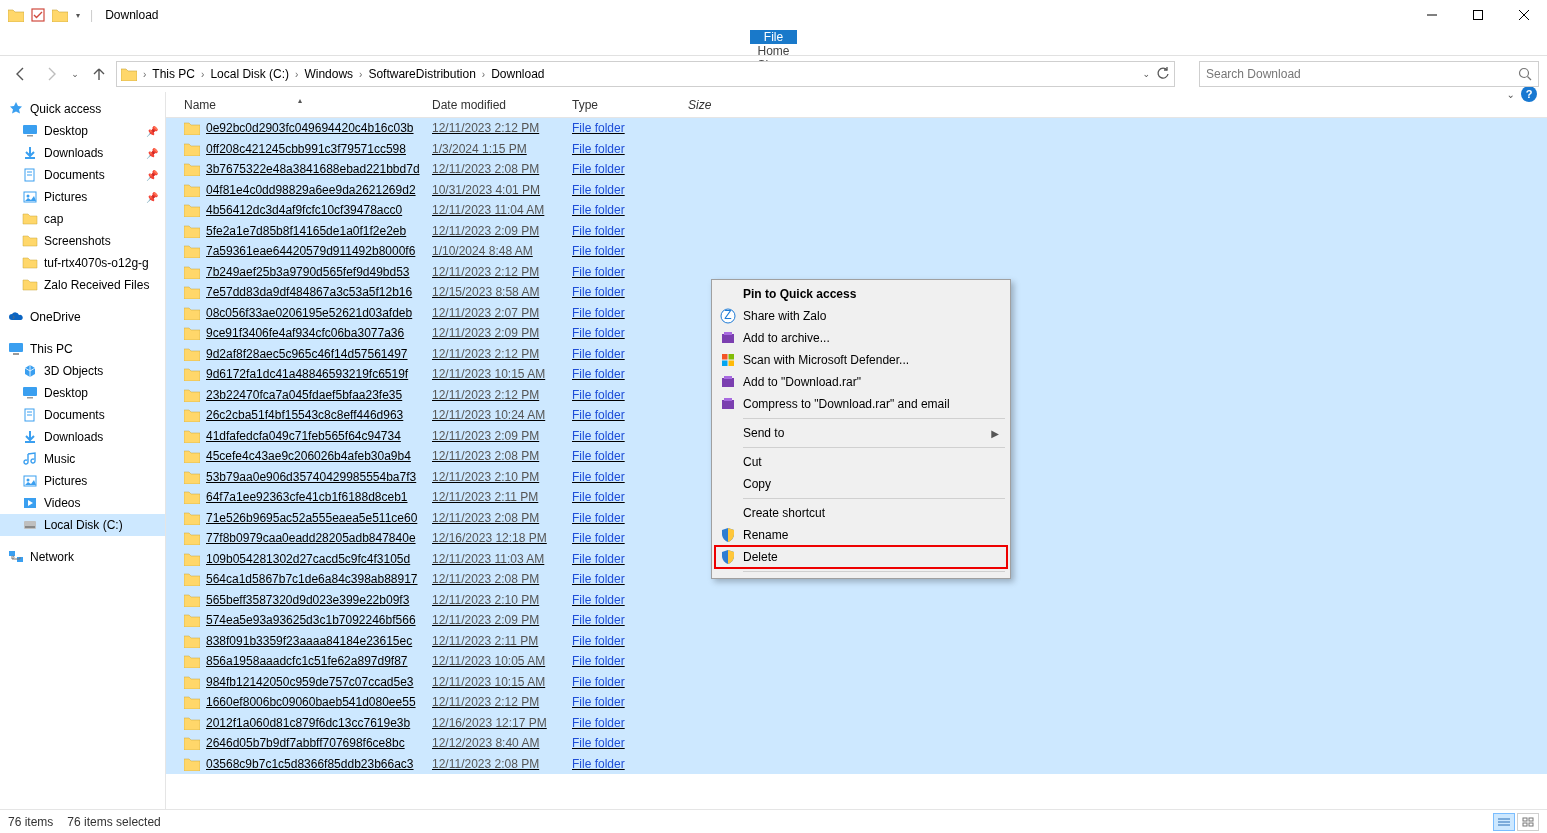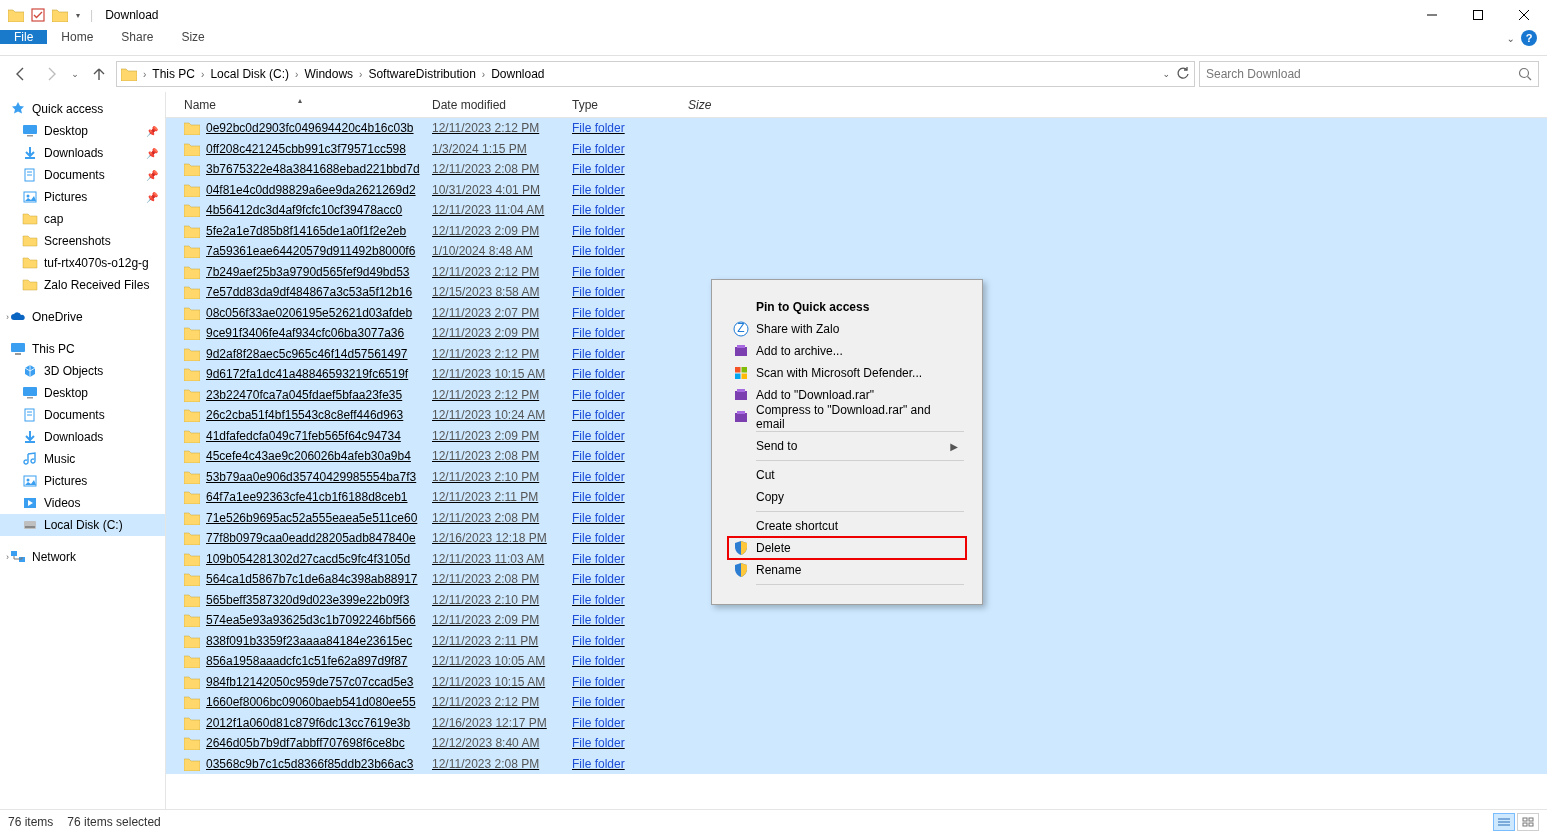--- a/index.html
+++ b/index.html
@@ -5,43 +5,43 @@
 * { margin: 0; padding: 0; box-sizing: border-box; font-family: "Segoe UI", Tahoma, sans-serif; font-size: 12px; }
 body { background: #fff; width: 1547px; height: 833px; overflow: hidden; position: relative; }
 
 .titlebar { height: 30px; display: flex; align-items: center; border-bottom: 0; }
 .titlebar .qat { display: flex; align-items: center; gap: 2px; padding-left: 6px; }
 .titlebar .qat .ico { width: 20px; height: 20px; display: inline-flex; align-items: center; justify-content: center; }
 .titlebar .title { margin-left: 8px; color: #000; }
 .titlebar .winbtns { margin-left: auto; display: flex; }
 .titlebar .winbtns .wb { width: 46px; height: 30px; display: flex; align-items: center; justify-content: center; color: #000; }
 
-.ribbon-tabs { height: 26px; display: flex; align-items: flex-start; border-bottom: 1px solid #e1e1e1; }
+.ribbon-tabs { height: 26px; display: flex; align-items: center; border-bottom: 1px solid #e1e1e1; flex-direction: column; }
 .ribbon-tabs .tab { padding: 0 14px; display: flex; align-items: center; color: #444; }
 .ribbon-tabs .tab.file { background: #1979ca; color: #fff; }
 .ribbon-right { margin-left: auto; display: flex; align-items: center; gap: 6px; padding-right: 10px; }
 .help-circle { width: 16px; height: 16px; border-radius: 50%; background: #1878d1; color: #fff; display:inline-flex;align-items:center;justify-content:center;font-size:11px;font-weight:bold; }
 
 .navbar { height: 36px; display: flex; align-items: center; gap: 4px; padding: 4px 8px; }
 .nav-btn { width: 26px; height: 26px; display: inline-flex; align-items: center; justify-content: center; color: #6b6b6b; }
 .nav-btn.disabled { color: #bdbdbd; }
 .addrbar { flex: 1; height: 26px; border: 1px solid #cfcfcf; display: flex; align-items: center; padding: 0 4px; background: #fff; }
 .addrbar .crumb { padding: 0 4px; color: #000; }
 .addrbar .sep { color: #6b6b6b; padding: 0 2px; font-size: 10px; }
 .addrbar .ico { margin-right: 4px; }
 .addrbar .right-icons { margin-left: auto; display: flex; gap: 2px; align-items: center; }
-.searchbox { width: 340px; height: 26px; border: 1px solid #cfcfcf; display: flex; align-items: center; padding: 0 6px; color: #777; margin-left: 0; }
+.searchbox { width: 340px; height: 26px; border: 1px solid #cfcfcf; display: flex; align-items: center; padding: 0 6px; color: #777; margin-left: 20px; }
 .searchbox input { border: none; outline: none; flex: 1; color: #000; font-size: 12px; }
 .searchbox input::placeholder { color: #777; }
 
 .body-area { display: flex; height: calc(100% - 30px - 26px - 36px - 24px); position: relative; }
 .sidebar { width: 166px; border-right: 1px solid #e5e5e5; padding: 6px 0; overflow: hidden; }
 .side-group { margin-bottom: 10px; }
 .side-item { display: flex; align-items: center; height: 22px; padding: 0 6px 0 22px; color: #000; gap: 6px; position: relative; white-space: nowrap; }
-.side-item.root { padding-left: 10px; font-weight: normal; }
+.side-item.root { padding-left: 2px; font-weight: normal; margin-left: 6px; }
 .side-item .caret { position: absolute; left: 6px; color: #6b6b6b; font-size: 9px; }
 .side-item.selected { background: #cde8ff; }
 .side-item .pin { margin-left: auto; color: #5a5a5a; font-size: 10px; }
 .side-ico { width: 16px; height: 16px; display: inline-flex; align-items: center; justify-content: center; }
 
 .filepane { flex: 1; display: flex; flex-direction: column; position: relative; }
 .col-headers { height: 26px; display: flex; align-items: center; border-bottom: 1px solid #e5e5e5; color: #333; padding-left: 10px; }
 .col-headers .col { padding: 0 8px; position: relative; }
 .col-headers .col .sort { position: absolute; top: -2px; left: 50%; transform: translateX(-50%); font-size: 8px; color: #555; }
 .col-name { width: 248px; }
@@ -58,21 +58,21 @@
 .row .cell.size { width: 60px; color: #555; }
 
 .folder-ico { width: 16px; height: 14px; display: inline-block; }
 .folder-svg { width: 16px; height: 14px; }
 
 .statusbar { height: 24px; border-top: 1px solid #e5e5e5; display: flex; align-items: center; padding: 0 8px; color: #333; gap: 14px; }
 .statusbar .views { margin-left: auto; display: flex; gap: 2px; }
 .view-btn { width: 22px; height: 18px; border: 1px solid #cfcfcf; display:inline-flex;align-items:center;justify-content:center;font-size:10px; }
 .view-btn.active { background: #cde8ff; border-color: #7abdff; }
 
-.context-menu { position: absolute; left: 711px; top: 279px; width: 272px; background: #f0f0f0; border: 1px solid #a0a0a0; box-shadow: 3px 3px 6px rgba(0,0,0,.25); padding: 16px; z-index: 100; }
+.context-menu { position: absolute; left: 711px; top: 279px; width: 300px; background: #f0f0f0; border: 1px solid #a0a0a0; box-shadow: 3px 3px 6px rgba(0,0,0,.25); padding: 3px; z-index: 100; }
 .ctx-item { height: 22px; display: flex; align-items: center; padding: 0 8px 0 28px; position: relative; color: #000; }
 .ctx-item.bold { font-weight: bold; }
 .ctx-item .ctx-ico { position: absolute; left: 4px; width: 18px; height: 18px; display:inline-flex;align-items:center;justify-content:center; }
 .ctx-item .arrow { margin-left: auto; font-size: 10px; color: #555; }
 .ctx-sep { height: 1px; background: #d0d0d0; margin: 3px 2px 3px 28px; }
 .ctx-item.hl { outline: 2px solid #e00; outline-offset: -1px; }
 
 ::-webkit-scrollbar { width: 17px; background: #f0f0f0; }
 ::-webkit-scrollbar-thumb { background: #c1c1c1; }
 ::-webkit-scrollbar-button { height: 17px; background: #f0f0f0; }
@@ -902,32 +902,32 @@
   <div class="ctx-item">
       <span>Cut</span>
     </div>
   <div class="ctx-item">
       <span>Copy</span>
     </div>
   <div class="ctx-sep"></div>
   <div class="ctx-item">
       <span>Create shortcut</span>
     </div>
+  <div class="ctx-item">
+      <span class="ctx-ico">
+        <svg width="16" height="16" viewBox="0 0 16 16">
+          <path d="M8 1 l6 2 v4 c0 4 -3 7 -6 8 c-3-1 -6-4 -6-8 v-4 z" fill="#2d7dd2"></path>
+          <path d="M8 1 l6 2 v4 c0 4 -3 7 -6 8 z" fill="#ffc73b"></path>
+        </svg>
+      </span>
+      <span>Rename</span>
+    </div>
   <div class="ctx-item hl">
       <span class="ctx-ico">
         <svg width="16" height="16" viewBox="0 0 16 16">
           <path d="M8 1 l6 2 v4 c0 4 -3 7 -6 8 c-3-1 -6-4 -6-8 v-4 z" fill="#2d7dd2"></path>
           <path d="M8 1 l6 2 v4 c0 4 -3 7 -6 8 z" fill="#ffc73b"></path>
         </svg>
       </span>
       <span>Delete</span>
     </div>
-  <div class="ctx-item">
-      <span class="ctx-ico">
-        <svg width="16" height="16" viewBox="0 0 16 16">
-          <path d="M8 1 l6 2 v4 c0 4 -3 7 -6 8 c-3-1 -6-4 -6-8 v-4 z" fill="#2d7dd2"></path>
-          <path d="M8 1 l6 2 v4 c0 4 -3 7 -6 8 z" fill="#ffc73b"></path>
-        </svg>
-      </span>
-      <span>Rename</span>
-    </div>
   <div class="ctx-sep"></div>
 </div>
 
 </body></html>

